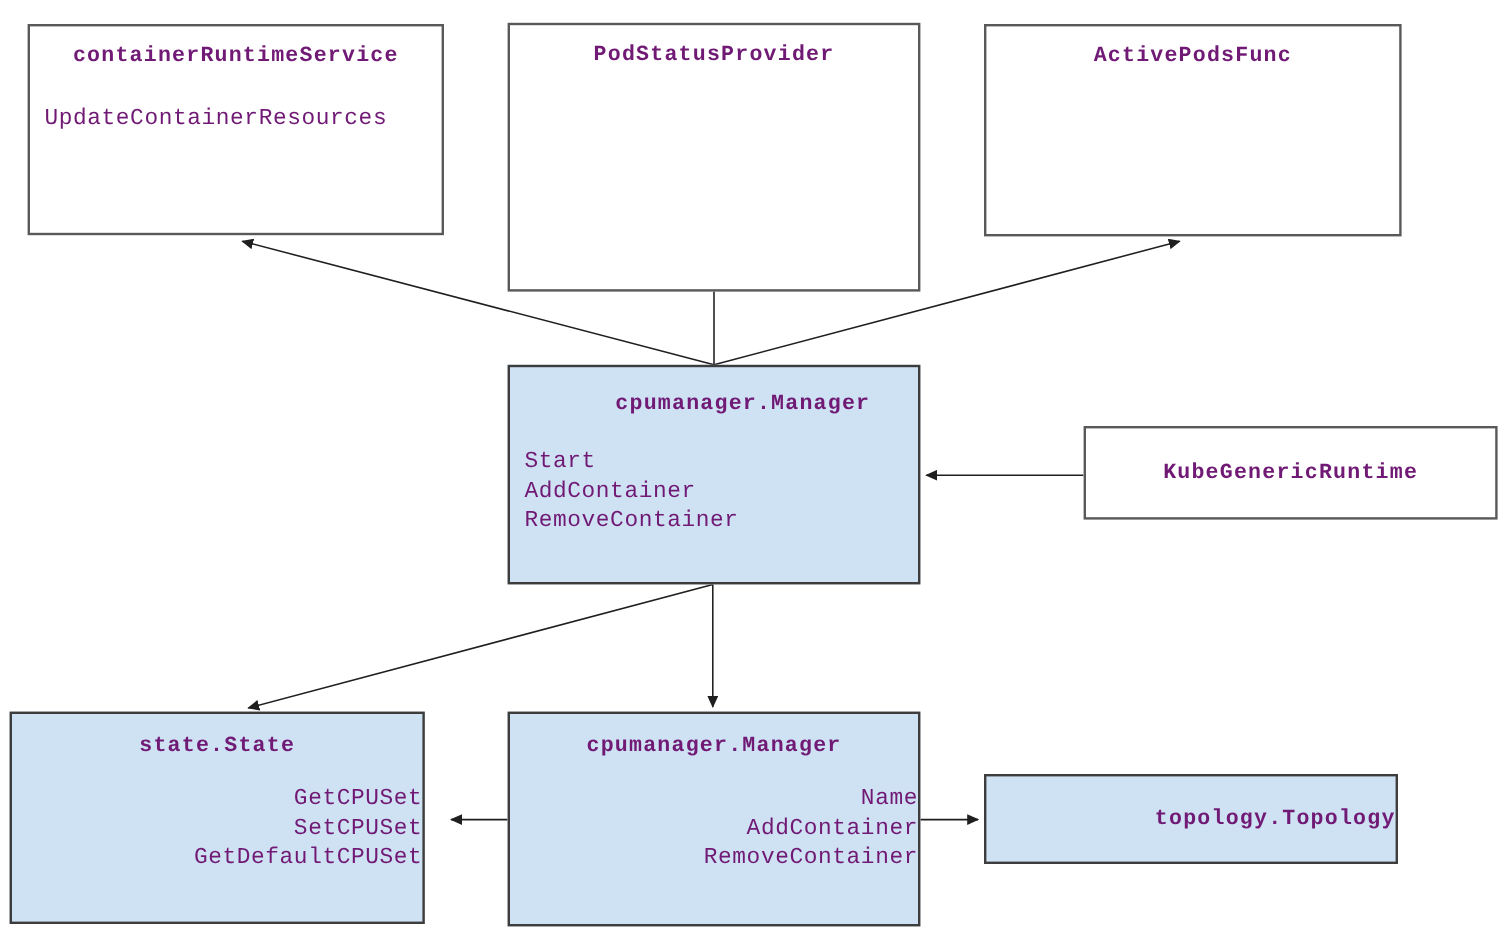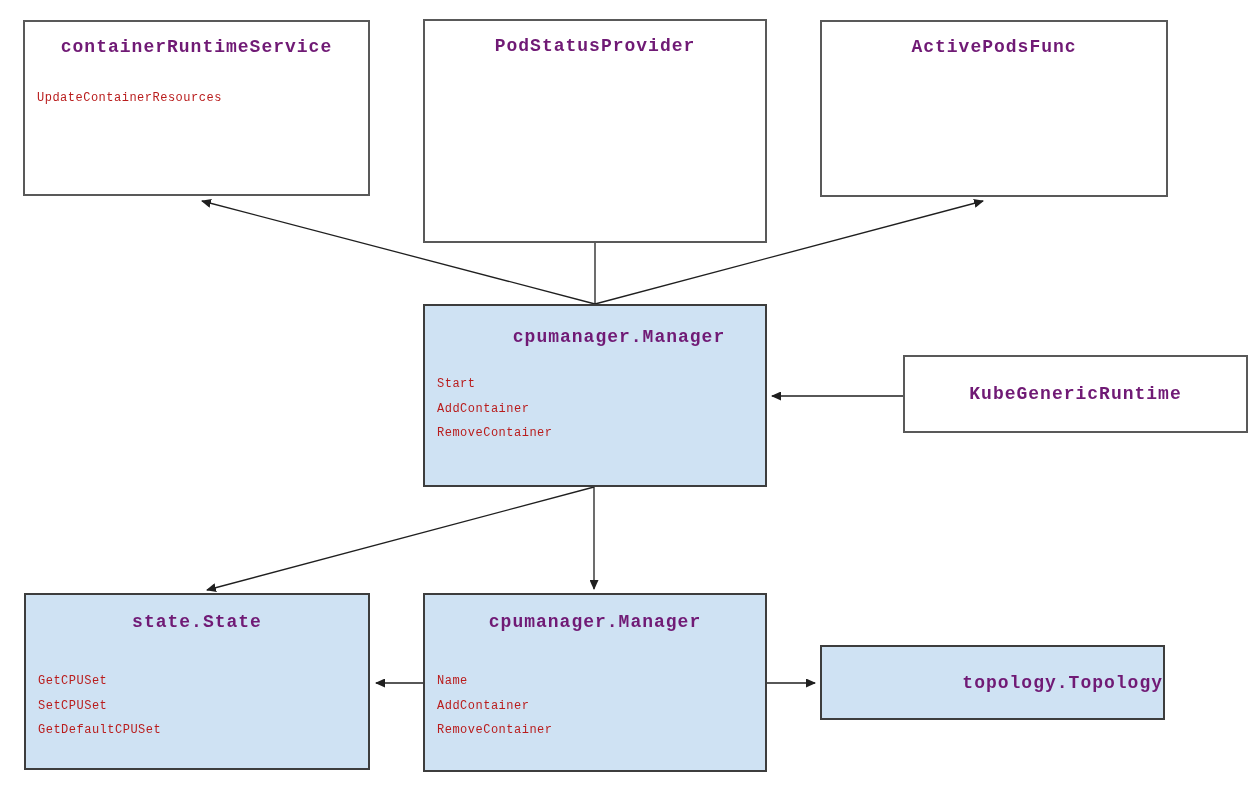--- a/index.html
+++ b/index.html
@@ -12,29 +12,29 @@
   .box{
     position:absolute;box-sizing:border-box;
     background:#ffffff;border:2px solid #595959;
   }
   .box.blue{background:#cfe2f3;border-color:#3d3d3d;}
   .box-title{
     font-weight:bold;font-size:18px;letter-spacing:1px;
     text-align:center;color:#701a75;line-height:22px;white-space:nowrap;
   }
   .methods{
-    font-size:12px;letter-spacing:.5px;color:#b91c1c;
+    font-size:19px;letter-spacing:.5px;color:#701a75;
     line-height:24.5px;padding-left:12px;white-space:nowrap;
   }
   .b-top .box-title{margin-top:14px;}
   .b-top .methods{margin-top:28px;}
   .b-mid .box-title{margin-top:20px;padding-left:48px;}
   .b-mid .methods{margin-top:24px;}
   .b-bot .box-title{margin-top:16px;}
-  .b-bot .methods{margin-top:36px;}
+  .b-bot .methods{margin-top:20px;text-align:right;}
   .b-center{display:flex;align-items:center;justify-content:center;}
   .b-center .box-title{margin:0;}
   svg.edges{position:absolute;left:0;top:0;pointer-events:none;}
   svg.edges line{stroke:#1f1f1f;stroke-width:1.3;}
 </style>
 </head>
 <body>
 
 <div class="canvas">
 
@@ -75,21 +75,21 @@
       <div>Start</div>
       <div>AddContainer</div>
       <div>RemoveContainer</div>
     </div>
   </div>
 
   <div class="box b-center" style="left:903px;top:355px;width:345px;height:78px;">
     <div class="box-title">KubeGenericRuntime</div>
   </div>
 
-  <div class="box blue b-bot" style="left:24px;top:593px;width:346px;height:177px;">
+  <div class="box blue b-bot" style="left:8px;top:593px;width:346px;height:177px;">
     <div class="box-title">state.State</div>
     <div class="methods">
       <div>GetCPUSet</div>
       <div>SetCPUSet</div>
       <div>GetDefaultCPUSet</div>
     </div>
   </div>
 
   <div class="box blue b-bot" style="left:423px;top:593px;width:344px;height:179px;">
     <div class="box-title">cpumanager.Manager</div>

